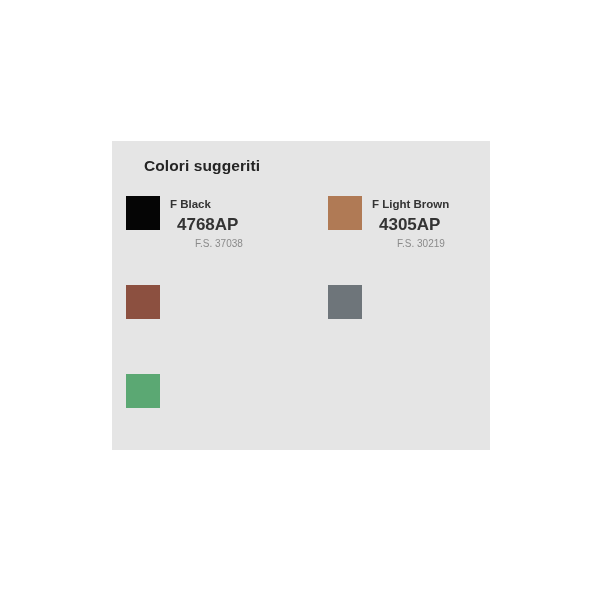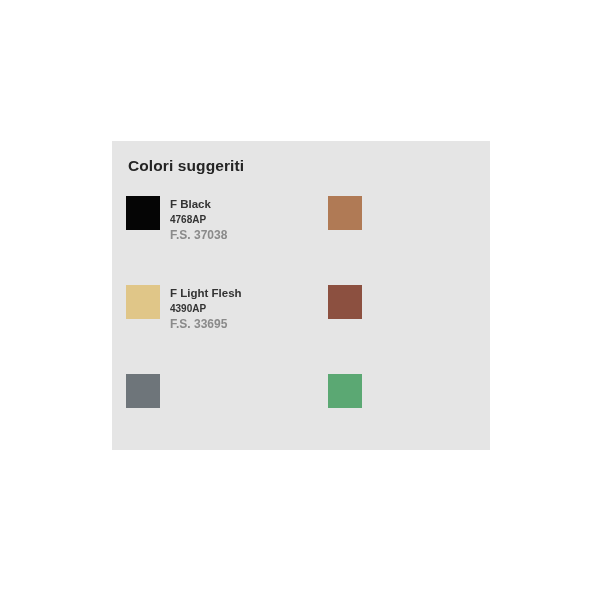--- a/index.html
+++ b/index.html
@@ -22,21 +22,21 @@
     position: absolute;
     left: 112px;
     top: 141px;
     width: 378px;
     height: 309px;
     background: #e5e5e5;
     box-sizing: border-box;
   }
   #panel-title {
     position: absolute;
-    left: 16px;
+    left: 32px;
     top: 16px;
     font-size: 15.5px;
     font-weight: bold;
     color: #242424;
     letter-spacing: 0.1px;
     white-space: nowrap;
   }
   #swatch-grid {
     position: absolute;
     left: 14px;
@@ -64,31 +64,33 @@
     flex-direction: column;
     line-height: 1.36;
   }
   .entry-name {
     font-size: 11.5px;
     font-weight: bold;
     color: #333333;
     white-space: nowrap;
   }
   .entry-code {
-    font-size: 10px;
+    font-size: 17px;
     font-weight: bold;
     color: #333333;
     white-space: nowrap;
+    margin-left: 7px;
   }
   .entry-fs {
-    font-size: 12px;
-    font-weight: bold;
+    font-size: 10px;
+    font-weight: normal;
     color: #8a8a8a;
     white-space: nowrap;
     padding-top: 1px;
+    margin-left: 25px;
   }
 </style>
 </head>
 <body style="background-color: rgb(255, 255, 255);">
 
 <div id="stage">
   <div id="panel" style="background-color: rgb(229, 229, 229);">
     <div id="panel-title">Colori suggeriti</div>
 
     <div id="swatch-grid">
@@ -97,30 +99,27 @@
         <span class="swatch-chip" style="background-color: rgb(5, 5, 5);"></span>
         <span class="entry-text">
           <span class="entry-name">F Black</span>
           <span class="entry-code">4768AP</span>
           <span class="entry-fs">F.S. 37038</span>
         </span>
       </div>
 
       <div class="color-entry">
         <span class="swatch-chip" style="background-color: rgb(176, 122, 85);"></span>
+        <span class="entry-text">
+          <span class="entry-name">F Light Brown</span>
+          <span class="entry-code">4305AP</span>
+          <span class="entry-fs">F.S. 30219</span>
+        </span>
       </div>
 
-      <div class="color-entry">
-        <span class="swatch-chip" style="background-color: rgb(224, 198, 136);"></span>
-        <span class="entry-text">
-          <span class="entry-name">F Light Flesh</span>
-          <span class="entry-code">4390AP</span>
-          <span class="entry-fs">F.S. 33695</span>
-        </span>
-      </div>
 
       <div class="color-entry">
         <span class="swatch-chip" style="background-color: rgb(140, 80, 64);"></span>
       </div>
 
       <div class="color-entry">
         <span class="swatch-chip" style="background-color: rgb(110, 117, 122);"></span>
       </div>
 
       <div class="color-entry">

